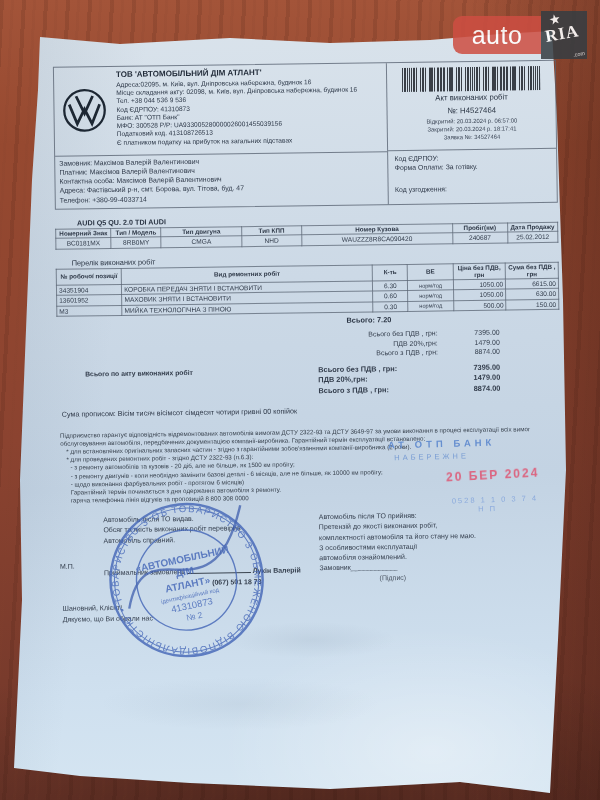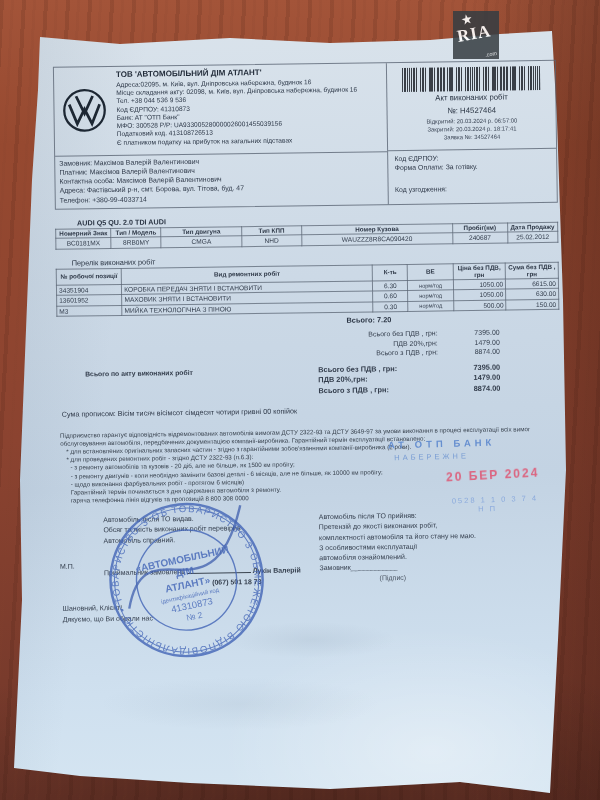--- a/index.html
+++ b/index.html
@@ -312,18 +312,21 @@
 </div>
 
 <div class="stamp-date">20 БЕР 2024</div>
 
 <div class="stamp-marks">
   <div>0528  1 1 0 3 7 4</div>
   <div style="margin-left:26px;">Н  П</div>
 </div>
 
 <div class="wm">
+  <div class="wm-red">
+    <span>auto</span>
+  </div>
   <div class="wm-dark">
     <span class="wm-star">★</span>
     <span class="wm-ria">RIA</span>
     <span class="wm-com">.com</span>
   </div>
 </div>
 
 </body></html>

